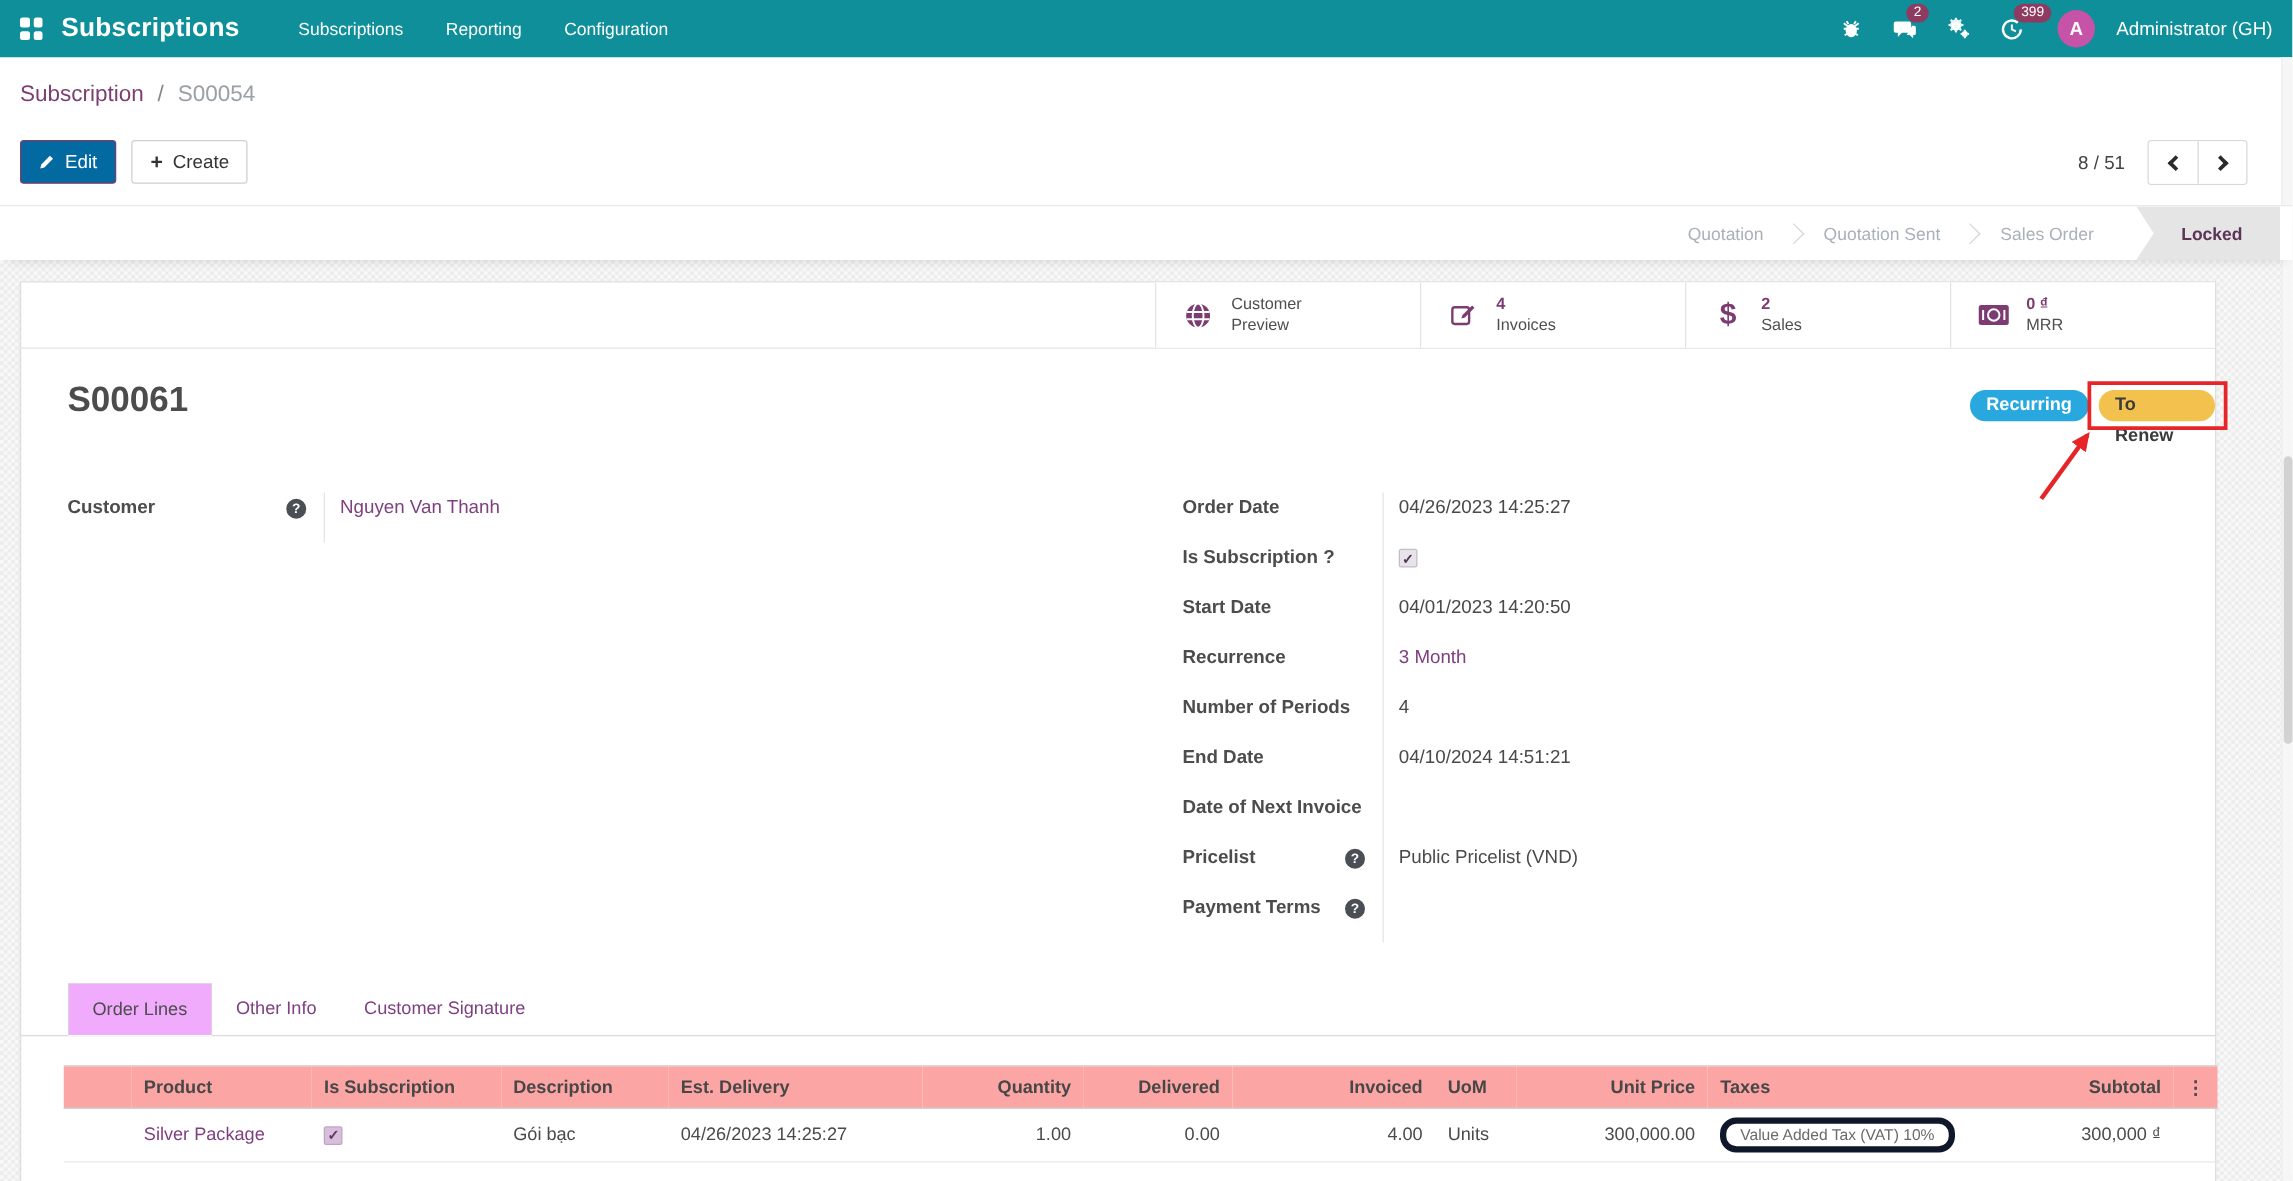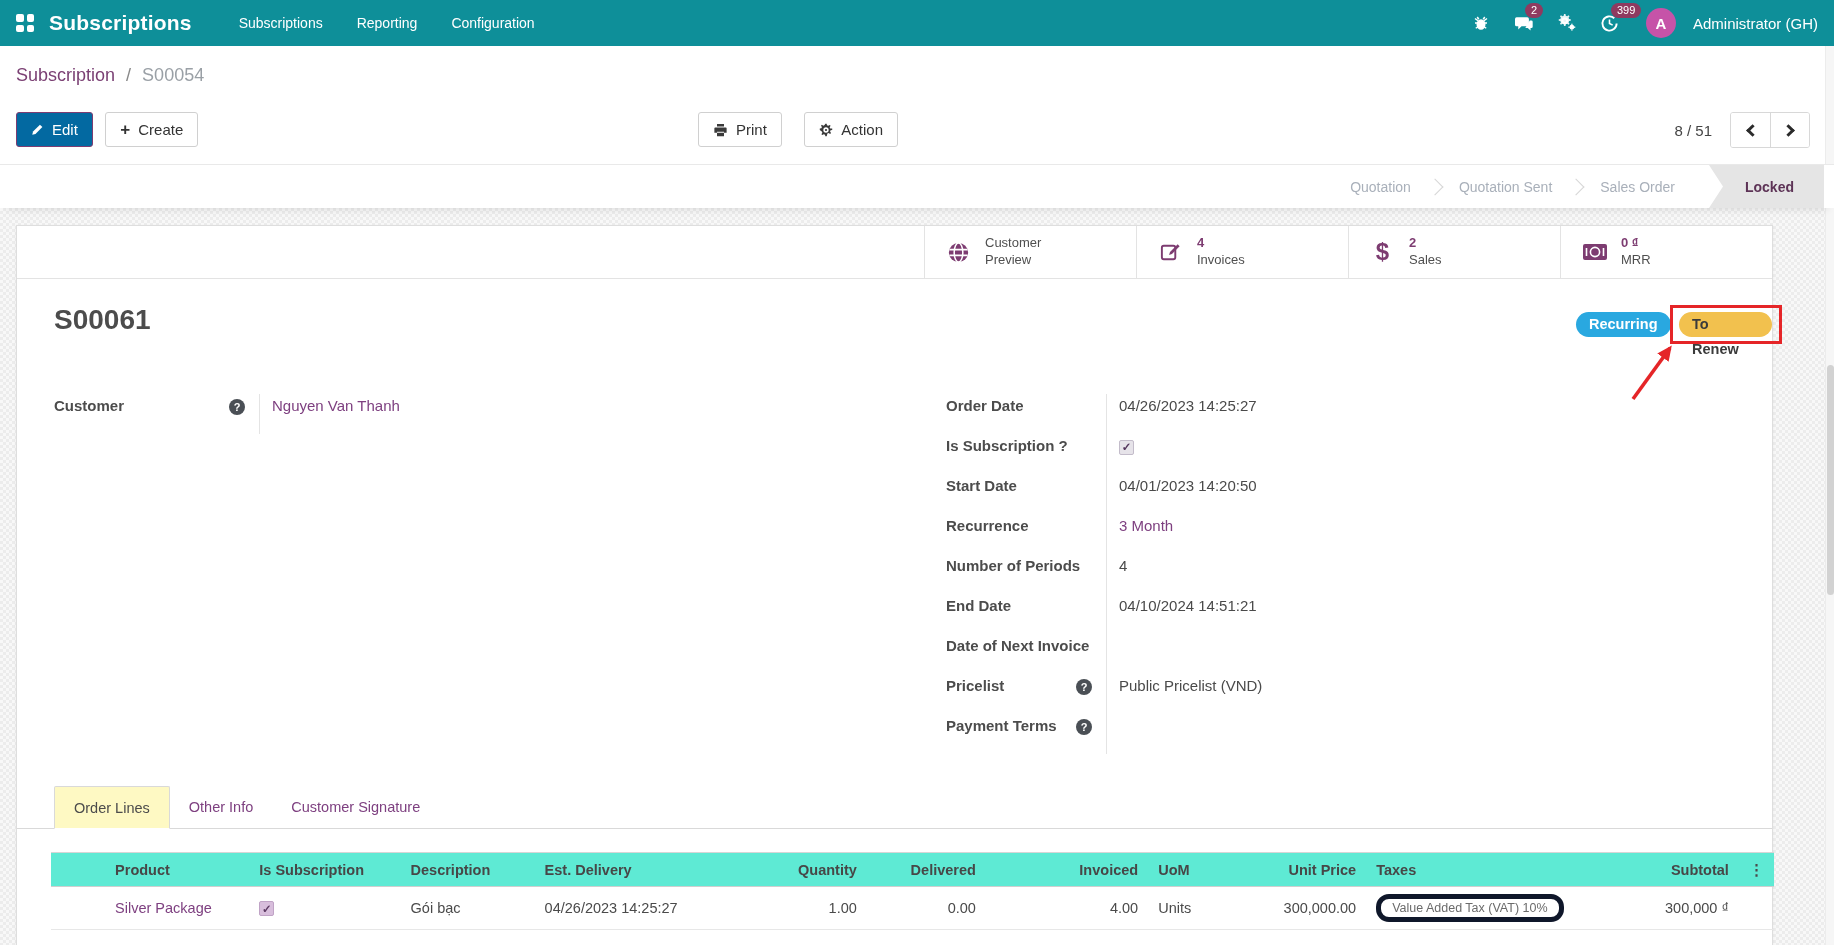--- a/index.html
+++ b/index.html
@@ -34,21 +34,21 @@
   .button-row { margin-top:22px; height:36px; position:relative; }
   .btn { height:35px; border:1px solid #d0d0d0; background:#fff; border-radius:3px;
          font-size:15px; color:#333; padding:0 14px; display:inline-flex;
          align-items:center; gap:8px; cursor:pointer; vertical-align:top;
          font-family:"Liberation Sans", sans-serif; }
   .btn + .btn { margin-left:8px; }
   .btn-primary { background:#0369a1; border-color:#7d3c71; color:#fff;align-items:center; }
   .plus-glyph { font-weight:700; font-size:17px; line-height:1; }
   .center-buttons { position:absolute; left:682px; top:0; }
   .center-buttons .btn + .btn { margin-left:18px; }
-  .pager { position:absolute; right:8px; top:0; display:flex; align-items:center; }
+  .pager { position:absolute; right:20px; top:0; display:flex; align-items:center; }
   .pager-text { font-size:15px; color:#444; margin-right:18px; }
   .pager-btns { display:flex; border:1px solid #d8d8d8; border-radius:3px; overflow:hidden; }
   .pager-btn { width:39px; height:34px; display:flex; align-items:center;
                justify-content:center; cursor:pointer; background:#fff; }
   .pager-btn + .pager-btn { border-left:1px solid #d8d8d8; }
   .chev { width:9px; height:9px; border-top:3px solid #2b2b2b; border-right:3px solid #2b2b2b;
           display:inline-block; }
   .chev.left  { transform:rotate(-135deg); margin-left:4px; }
   .chev.right { transform:rotate(45deg);  margin-right:4px; }
 
@@ -113,27 +113,27 @@
   .o-checkbox { width:15px; height:15px; background:#e6e3e9; border:1px solid #c3bcca;
                 border-radius:2px; color:#53355c; font-size:11.5px; font-weight:700;
                 display:inline-flex; align-items:center; justify-content:center; margin-top:2px; }
   .o-checkbox.cell { background:#d8bedc; border-color:#c0a3c6; color:#5d3a63; margin-top:0; }
 
   
   .tabs { margin-top:32px; border-bottom:1px solid #d9d9d9; display:flex;
           padding-left:37px; height:43px; }
   .tab { padding:0 19px; line-height:42px; font-size:14.5px; color:#7e4080;
          cursor:pointer; margin-bottom:-1px; }
-  .tab.active { background:#fef9c3; border:1px solid #d9d9d9; border-bottom:1px solid #fff;
+  .tab.active { background:#f0abfc; border:1px solid #d9d9d9; border-bottom:1px solid #fff;
                 color:#4c4c4c; border-radius:2px 2px 0 0; }
 
   
   .table-wrap { padding:23px 0 0 34px; }
   table { width:1723px; border-collapse:collapse; font-size:14.5px; color:#4a4a4a; }
-  thead th { background:#5eead4; border-top:1px solid #d6d6d6; border-bottom:1px solid #cfcfcf;
+  thead th { background:#fca5a5; border-top:1px solid #d6d6d6; border-bottom:1px solid #cfcfcf;
              height:34px; font-weight:700; color:#474747; text-align:left; padding:0 10px;
              white-space:nowrap; }
   thead th.num { text-align:right; }
   tbody td { height:43px; border-bottom:1px solid #e7e7e7; padding:0 10px; white-space:nowrap; }
   td.num { text-align:right; }
   .tax-pill { display:inline-block; border:5px solid #0f172a; border-radius:13px;
               padding:2px 11px; font-size:12.5px; color:#6b6b6b; }
   .options-icon { font-size:15px; font-weight:700; color:#4a4a4a; cursor:pointer; }
 
   
@@ -205,38 +205,20 @@
         <svg width="13" height="13" viewBox="0 0 16 16">
             <path d="M1.5 14.5l1-4 8.5-8.5 3 3L5.5 13.5l-4 1z" fill="#fff"></path>
           </svg>
       </span>
       <span>Edit</span>
     </button>
     <button class="btn">
       <span class="plus-glyph">+</span>
       <span>Create</span>
     </button>
-    <span class="center-buttons">
-      <button class="btn">
-        <span>
-          <svg width="15" height="14" viewBox="0 0 16 16">
-              <path fill="#3a3a3a" d="M4 1h8v3H4zM2 5h12a1 1 0 011 1v5h-3v-1H4v1H1V6a1 1 0 011-1zm2 6h8v4H4z"></path>
-            </svg>
-        </span>
-        <span>Print</span>
-      </button>
-      <button class="btn">
-        <span>
-          <svg width="14" height="14" viewBox="0 0 20 20">
-              <path fill="#3a3a3a" fill-rule="evenodd" d="M10 6.2a3.8 3.8 0 100 7.6 3.8 3.8 0 000-7.6zm0 2.2a1.6 1.6 0 110 3.2 1.6 1.6 0 010-3.2zM9 1h2l.4 2.3 1.9.8 1.9-1.4 1.4 1.4-1.4 1.9.8 1.9L18.9 8v2l-2.3.4-.8 1.9 1.4 1.9-1.4 1.4-1.9-1.4-1.9.8L11 19H9l-.4-2.3-1.9-.8-1.9 1.4-1.4-1.4 1.4-1.9-.8-1.9L1.1 10V8l2.3-.4.8-1.9-1.4-1.9 1.4-1.4 1.9 1.4 1.9-.8z"></path>
-            </svg>
-        </span>
-        <span>Action</span>
-      </button>
-    </span>
     <span class="pager">
       <span class="pager-text">8 / 51</span>
       <span class="pager-btns">
         <span class="pager-btn">
             <span class="chev left"></span>
           </span>
         <span class="pager-btn">
             <span class="chev right"></span>
           </span>
       </span>

